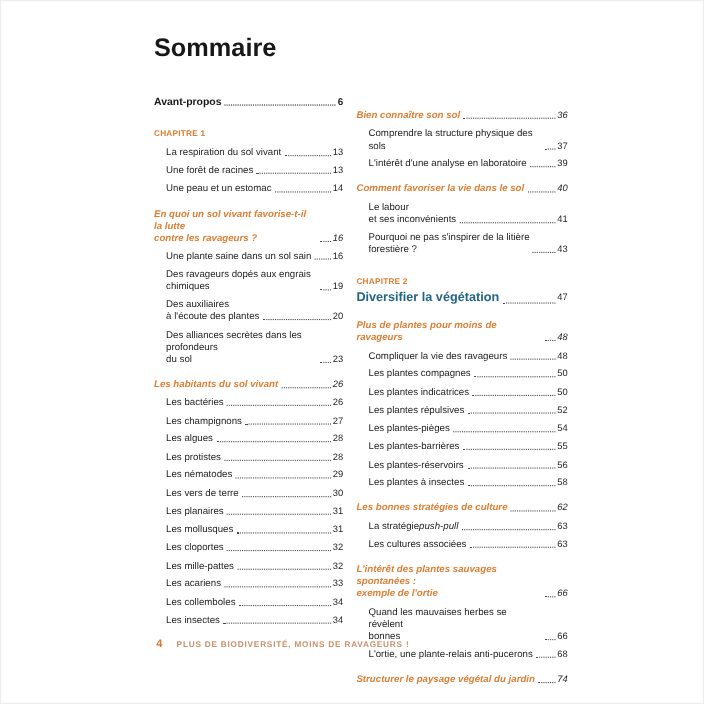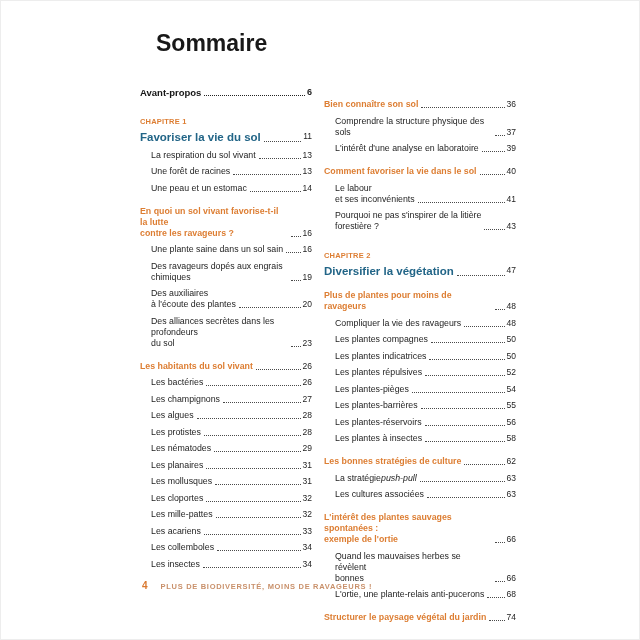--- a/index.html
+++ b/index.html
@@ -15,41 +15,41 @@
     --blue:#226587;
     --footer-orange:#C9906A;
     --footer-num:#D9782F;
     --ink:#1d1d1d;
     --dots:#4a4a4a;
   }
   .sheet-edge{position:absolute;inset:0;border:1px solid #ededed;pointer-events:none;}
   .page{position:absolute;left:140px;top:30px;width:376px;}
   .page-title{
     font-size:23px;font-weight:bold;color:#181818;letter-spacing:0px;
-    margin:0 0 30px 16px;
+    margin:0 0 30px 0;
   }
   .columns{display:flex;gap:12px;align-items:flex-start;}
   .col{flex:1 1 0;min-width:0;}
   .col-left{flex:0 0 172px;}
   .col-right{flex:0 0 192px;}
 
   .entry{display:flex;align-items:flex-end;line-height:11px;}
   .entry .text{white-space:pre-line;}
   .leader{flex:1 1 auto;border-bottom:1px dotted var(--dots);margin:0 2px 2px 3px;min-width:10px;}
   .page-num{flex:0 0 auto;font-size:8.5px;color:var(--ink);font-weight:normal;}
 
   .entry.top{font-weight:bold;font-size:9.5px;color:#161616;}
   .entry.top .leader{border-bottom:1px dotted #222;}
   .entry.top .page-num{font-weight:bold;font-size:9px;}
 
   .entry.chapter_label{color:var(--orange);font-weight:bold;font-size:7.5px;margin-top:18px;letter-spacing:.2px;text-align:right;}
   .entry.chapter_title{color:var(--blue);font-weight:bold;font-size:11.5px;margin-top:3px;line-height:13px;}
   .entry.chapter_title .page-num{margin-bottom:1px;}
 
-  .entry.section{color:var(--orange);font-weight:bold;font-size:8.8px;margin-top:12px;}
+  .entry.section{color:var(--orange);font-weight:bold;font-size:8.8px;margin-top:12px;font-style:italic;}
   .entry.sub{font-size:8.8px;color:var(--ink);margin-top:5.5px;padding-left:11px;}
 
   .footer{
     position:absolute;left:142px;top:580px;width:380px;
     display:flex;align-items:baseline;
   }
   .footer .pagefolio{color:var(--footer-num);font-weight:bold;font-size:10px;}
   .footer .booktitle{
     color:var(--footer-orange);font-size:7.5px;font-weight:bold;
     letter-spacing:.7px;margin-left:13px;text-align:right;
@@ -65,25 +65,20 @@
   <div class="columns">
     <div class="col col-left" id="col-0">
         <div class="entry top">
           <span class="text">Avant-propos</span>
           <span class="leader"></span>
           <span class="page-num">6</span>
         </div>
         <div class="entry chapter_label">
           <span class="text">CHAPITRE 1</span>
         </div>
-        <div class="entry chapter_title">
-          <span class="text">Favoriser la vie du sol</span>
-          <span class="leader"></span>
-          <span class="page-num">11</span>
-        </div>
         <div class="entry sub">
           <span class="text">La respiration du sol vivant</span>
           <span class="leader"></span>
           <span class="page-num">13</span>
         </div>
         <div class="entry sub">
           <span class="text">Une forêt de racines</span>
           <span class="leader"></span>
           <span class="page-num">13</span>
         </div>
@@ -142,20 +137,25 @@
         </div>
         <div class="entry sub">
           <span class="text">Les protistes</span>
           <span class="leader"></span>
           <span class="page-num">28</span>
         </div>
         <div class="entry sub">
           <span class="text">Les nématodes</span>
           <span class="leader"></span>
           <span class="page-num">29</span>
+        </div>
+        <div class="entry sub">
+          <span class="text">Les vers de terre</span>
+          <span class="leader"></span>
+          <span class="page-num">30</span>
         </div>
         <div class="entry sub">
           <span class="text">Les planaires</span>
           <span class="leader"></span>
           <span class="page-num">31</span>
         </div>
         <div class="entry sub">
           <span class="text">Les mollusques</span>
           <span class="leader"></span>
           <span class="page-num">31</span>

